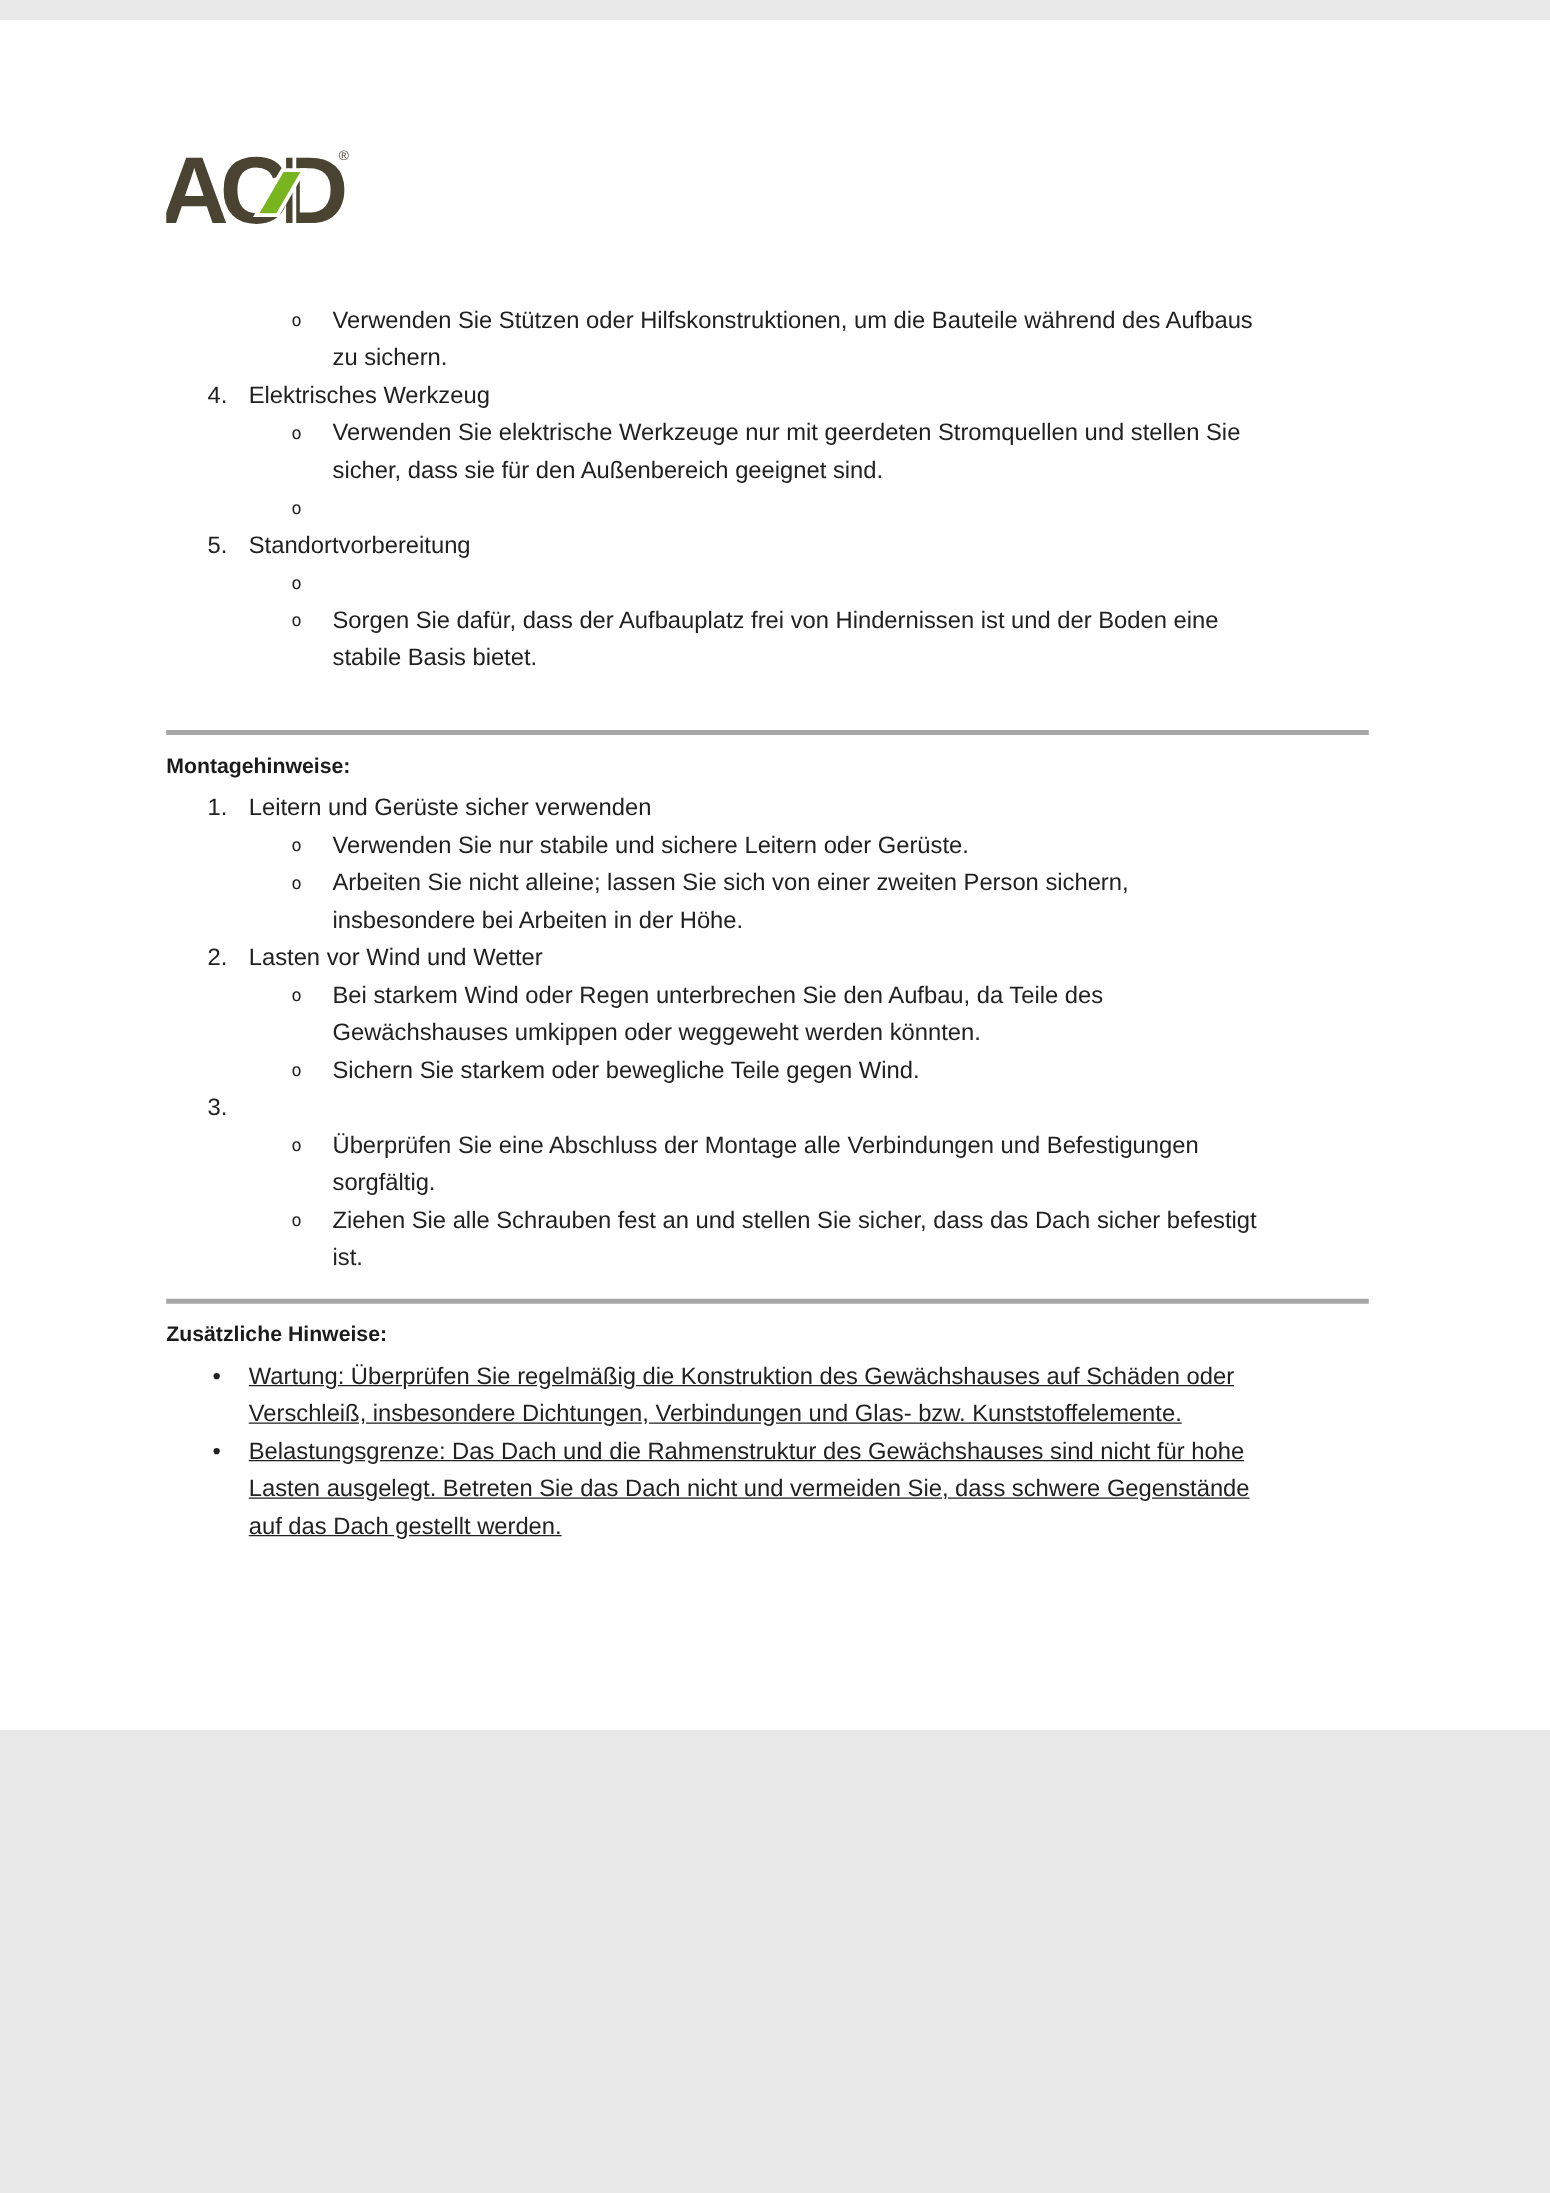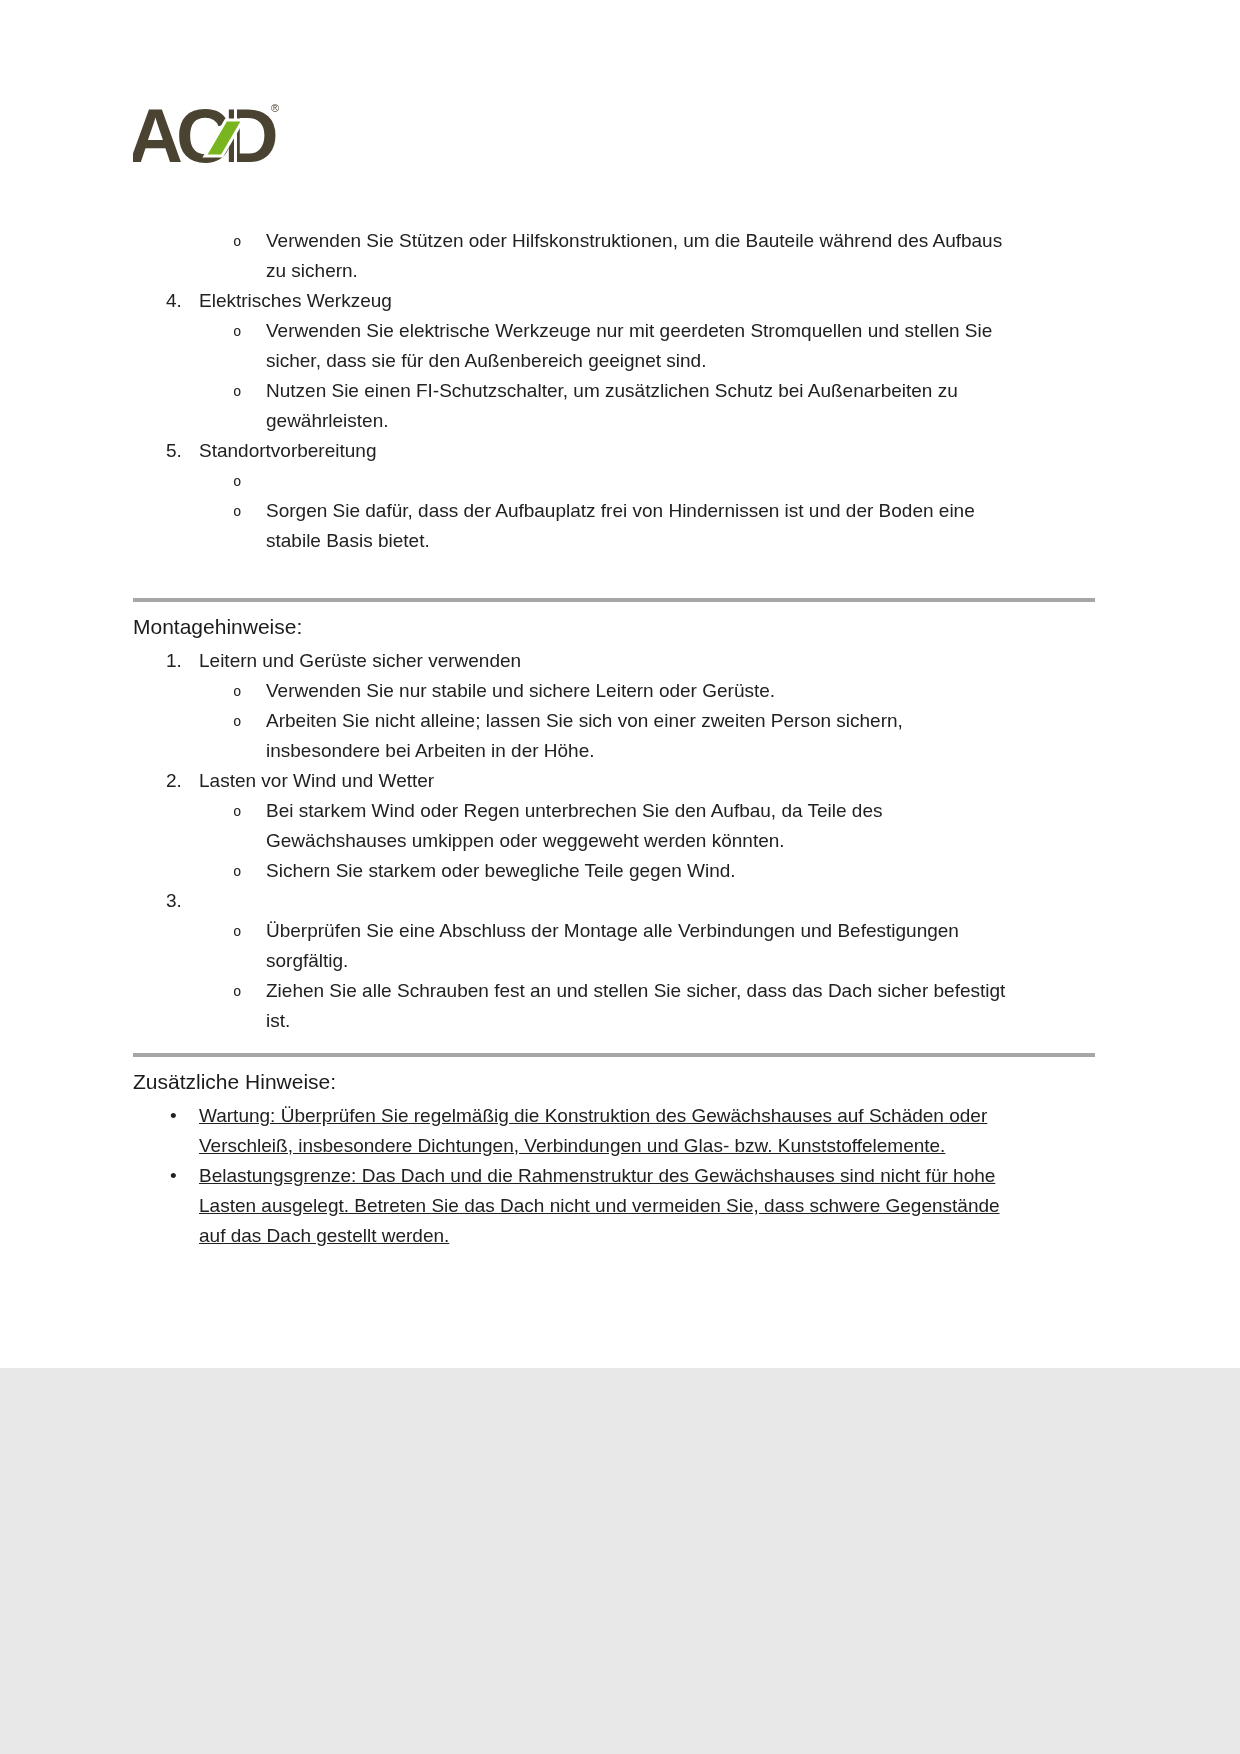--- a/index.html
+++ b/index.html
@@ -1,19 +1,19 @@
 <!DOCTYPE html>
 <html><head>
 <meta charset="utf-8">
 <style>
   html,body{margin:0;padding:0;background:#e8e8e8;}
   .page{
     position:relative;
     width:1240px;height:1368px;
-    margin:0 auto;
+    margin:16px auto;
     background:#ffffff;
     font-family:"Liberation Sans",sans-serif;
     color:#212121;
     font-size:19px;
     line-height:30px;
     overflow:hidden;
   }
   .logo-wrap{margin:100px 0 0 133px;width:150px;height:72px;}
   .logo-wrap svg{display:block;width:150px;height:72px;}
   .content{padding:0 145px 0 133px;}
@@ -23,21 +23,21 @@
   .row .marker{flex:0 0 33px;}
   .row.num{padding-left:33px;}
   .row.sub{padding-left:100px;}
   .row.sub .marker{font-size:14px;line-height:30px;font-family:"DejaVu Sans Mono","Liberation Mono",monospace;}
   .row.sub .text{max-width:742px;}
   .row.dot{padding-left:37px;}
   .row.dot .marker{flex:0 0 29px;font-size:19px;}
   .row.dot .text{max-width:822px;text-decoration:underline;}
   .divider{border:none;height:4px;background:#a6a6a6;margin:42px 0 10px 0;}
   .divider.d2{margin-top:17px;}
-  .section-heading{font-size:21px;line-height:30px;font-weight:normal;margin:0 0 4px 0;color:#1b1b1b;}
+  .section-heading{font-size:17px;line-height:30px;font-weight:bold;margin:0 0 4px 0;color:#1b1b1b;}
 </style>
 </head>
 <body>
 
 <div class="page">
 
   <div class="logo-wrap">
     <svg viewBox="0 0 150 72">
       <text x="-5" y="62" font-family="Liberation Sans, sans-serif" font-weight="bold" font-size="76" letter-spacing="-7" fill="#4a4331">ACD</text>
       <rect x="101" y="4" width="3" height="64" fill="#ffffff"></rect>
@@ -56,21 +56,20 @@
       <div class="row num">
         <span class="marker">4.</span>
         <div class="text">Elektrisches Werkzeug</div>
       </div>
       <div class="row sub">
         <span class="marker">o</span>
         <div class="text">Verwenden Sie elektrische Werkzeuge nur mit geerdeten Stromquellen und stellen Sie sicher, dass sie für den Außenbereich geeignet sind.</div>
       </div>
       <div class="row sub">
         <span class="marker">o</span>
-        <div class="text">Nutzen Sie einen FI-Schutzschalter, um zusätzlichen Schutz bei Außenarbeiten zu gewährleisten.</div>
       </div>
       <div class="row num">
         <span class="marker">5.</span>
         <div class="text">Standortvorbereitung</div>
       </div>
       <div class="row sub">
         <span class="marker">o</span>
       </div>
       <div class="row sub">
         <span class="marker">o</span>

